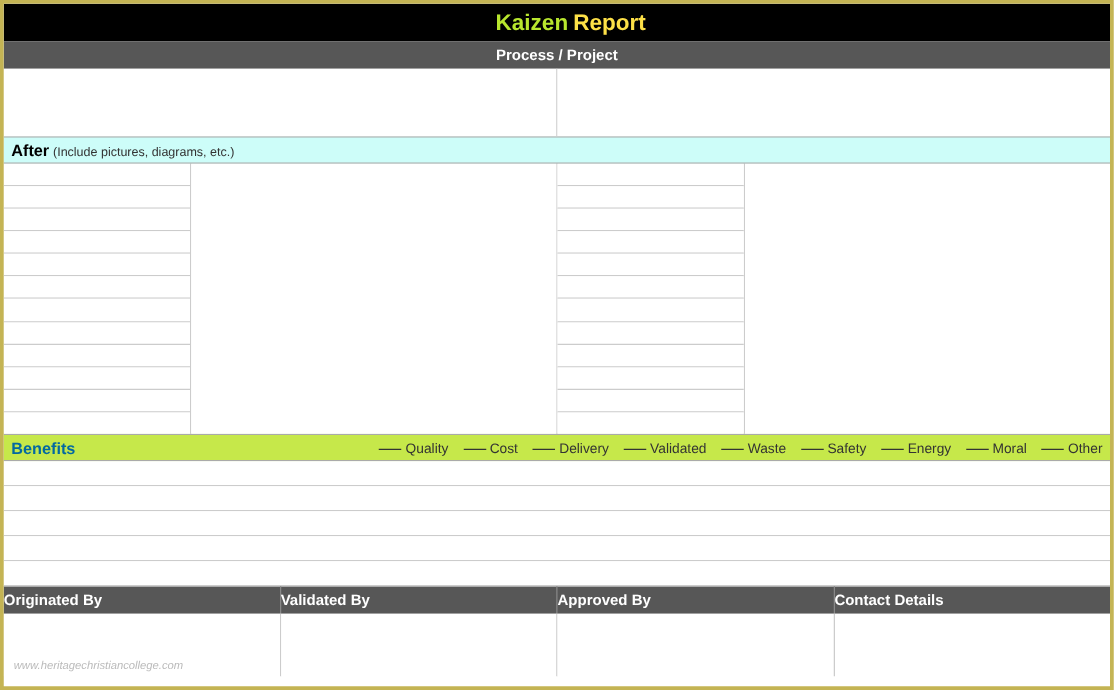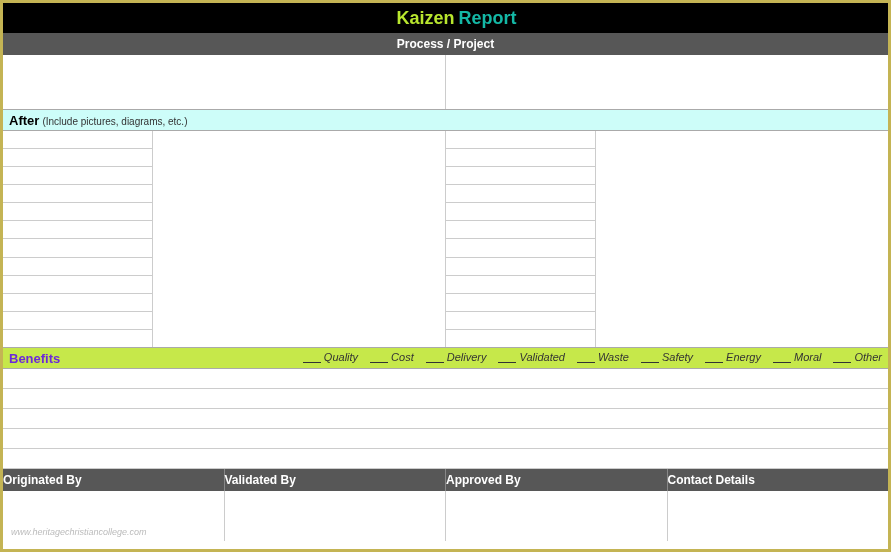--- a/index.html
+++ b/index.html
@@ -14,21 +14,21 @@
     background: #000;
     height: 30px;
     display: flex;
     align-items: center;
     justify-content: center;
     font-size: 18px;
     font-weight: bold;
     padding-left: 22px;
   }
   .title-kaizen { color: #b8e62e; }
-  .title-report { color: #14b8a6; margin-left: 4px; }
+  .title-report { color: #fde047; margin-left: 4px; }
 
   .header-row {
     display: flex;
     background: #575757;
     height: 22px;
   }
   .header-cell {
     flex: 1;
     color: #fff;
     font-weight: bold;
@@ -99,26 +99,26 @@
     background: #c6e84a;
     height: 22px;
     border-top: 1px solid #aaa;
     border-bottom: 1px solid #aaa;
     display: flex;
     align-items: center;
     padding: 0 6px;
     font-size: 11px;
     color: #333;
   }
-  .benefits-title { font-weight: bold; font-size: 13px; color: #6d28d9; margin-right: auto; }
+  .benefits-title { font-weight: bold; font-size: 13px; color: #0369a1; margin-right: auto; }
   .bchk {
     display: inline-flex;
+    align-items: center;
     margin-left: 12px;
     white-space: nowrap;
-    font-style: italic;
   }
   .bchk-line {
     display: inline-block;
     width: 18px;
     border-bottom: 1px solid #333;
     margin-right: 3px;
   }
 
   .benefits-body {
     height: 100px;

